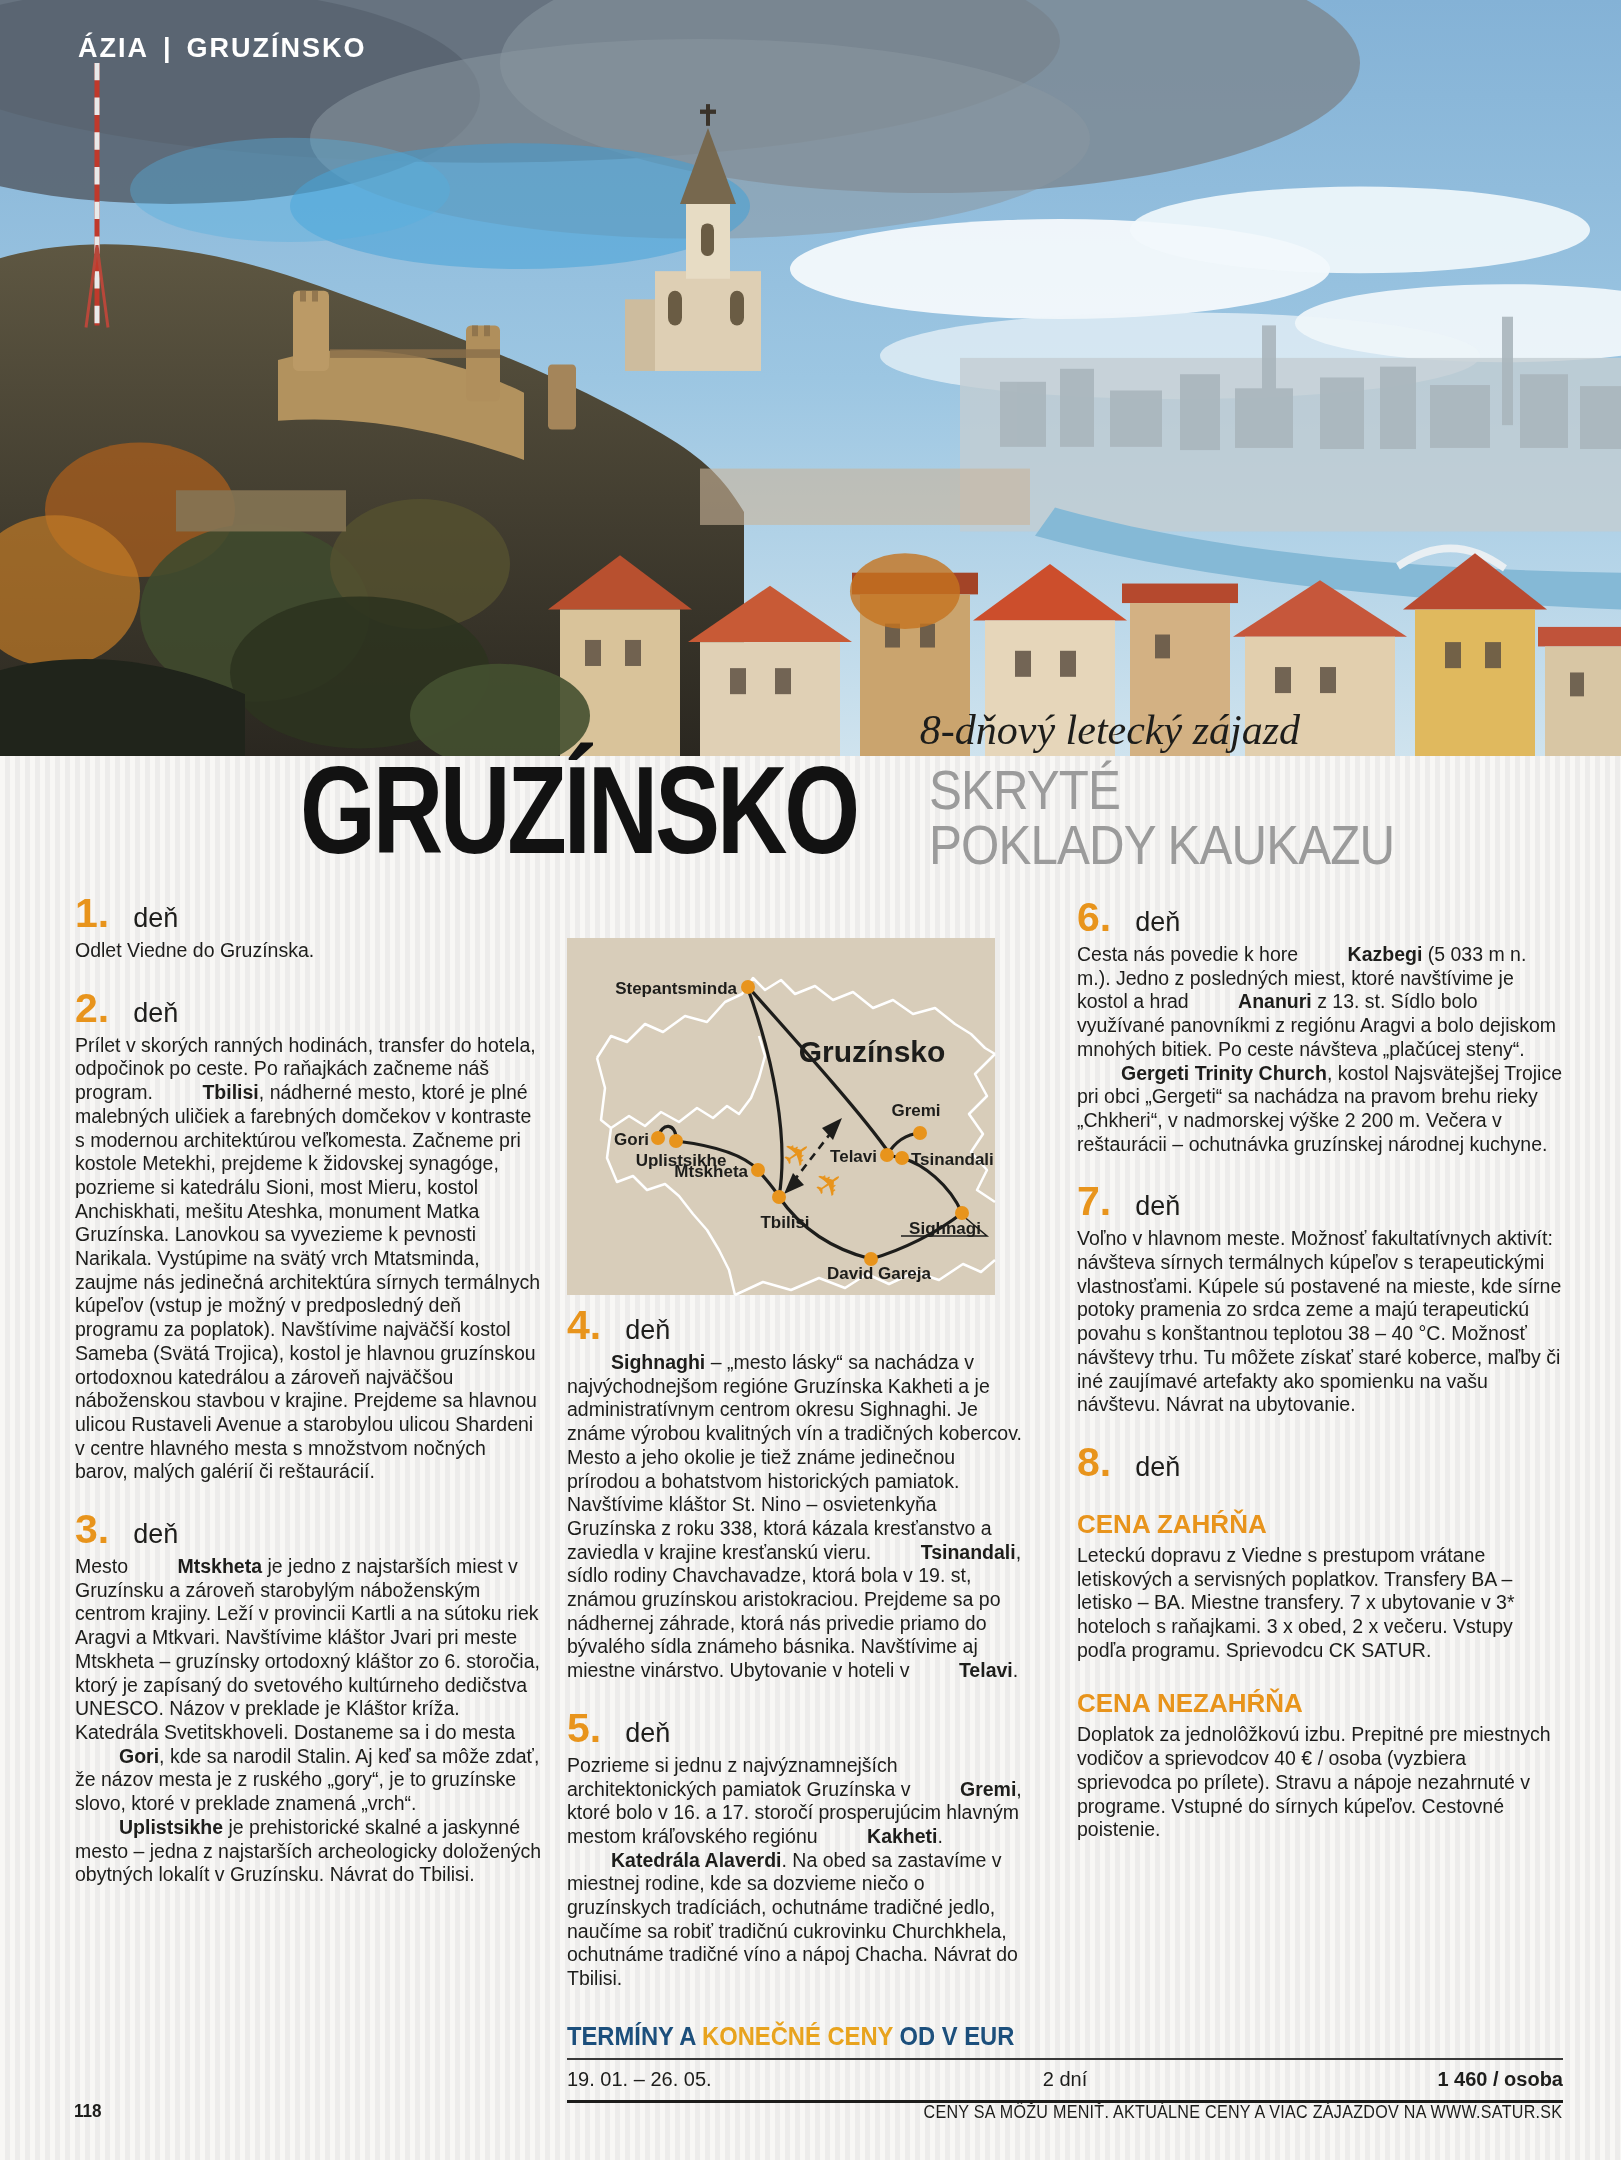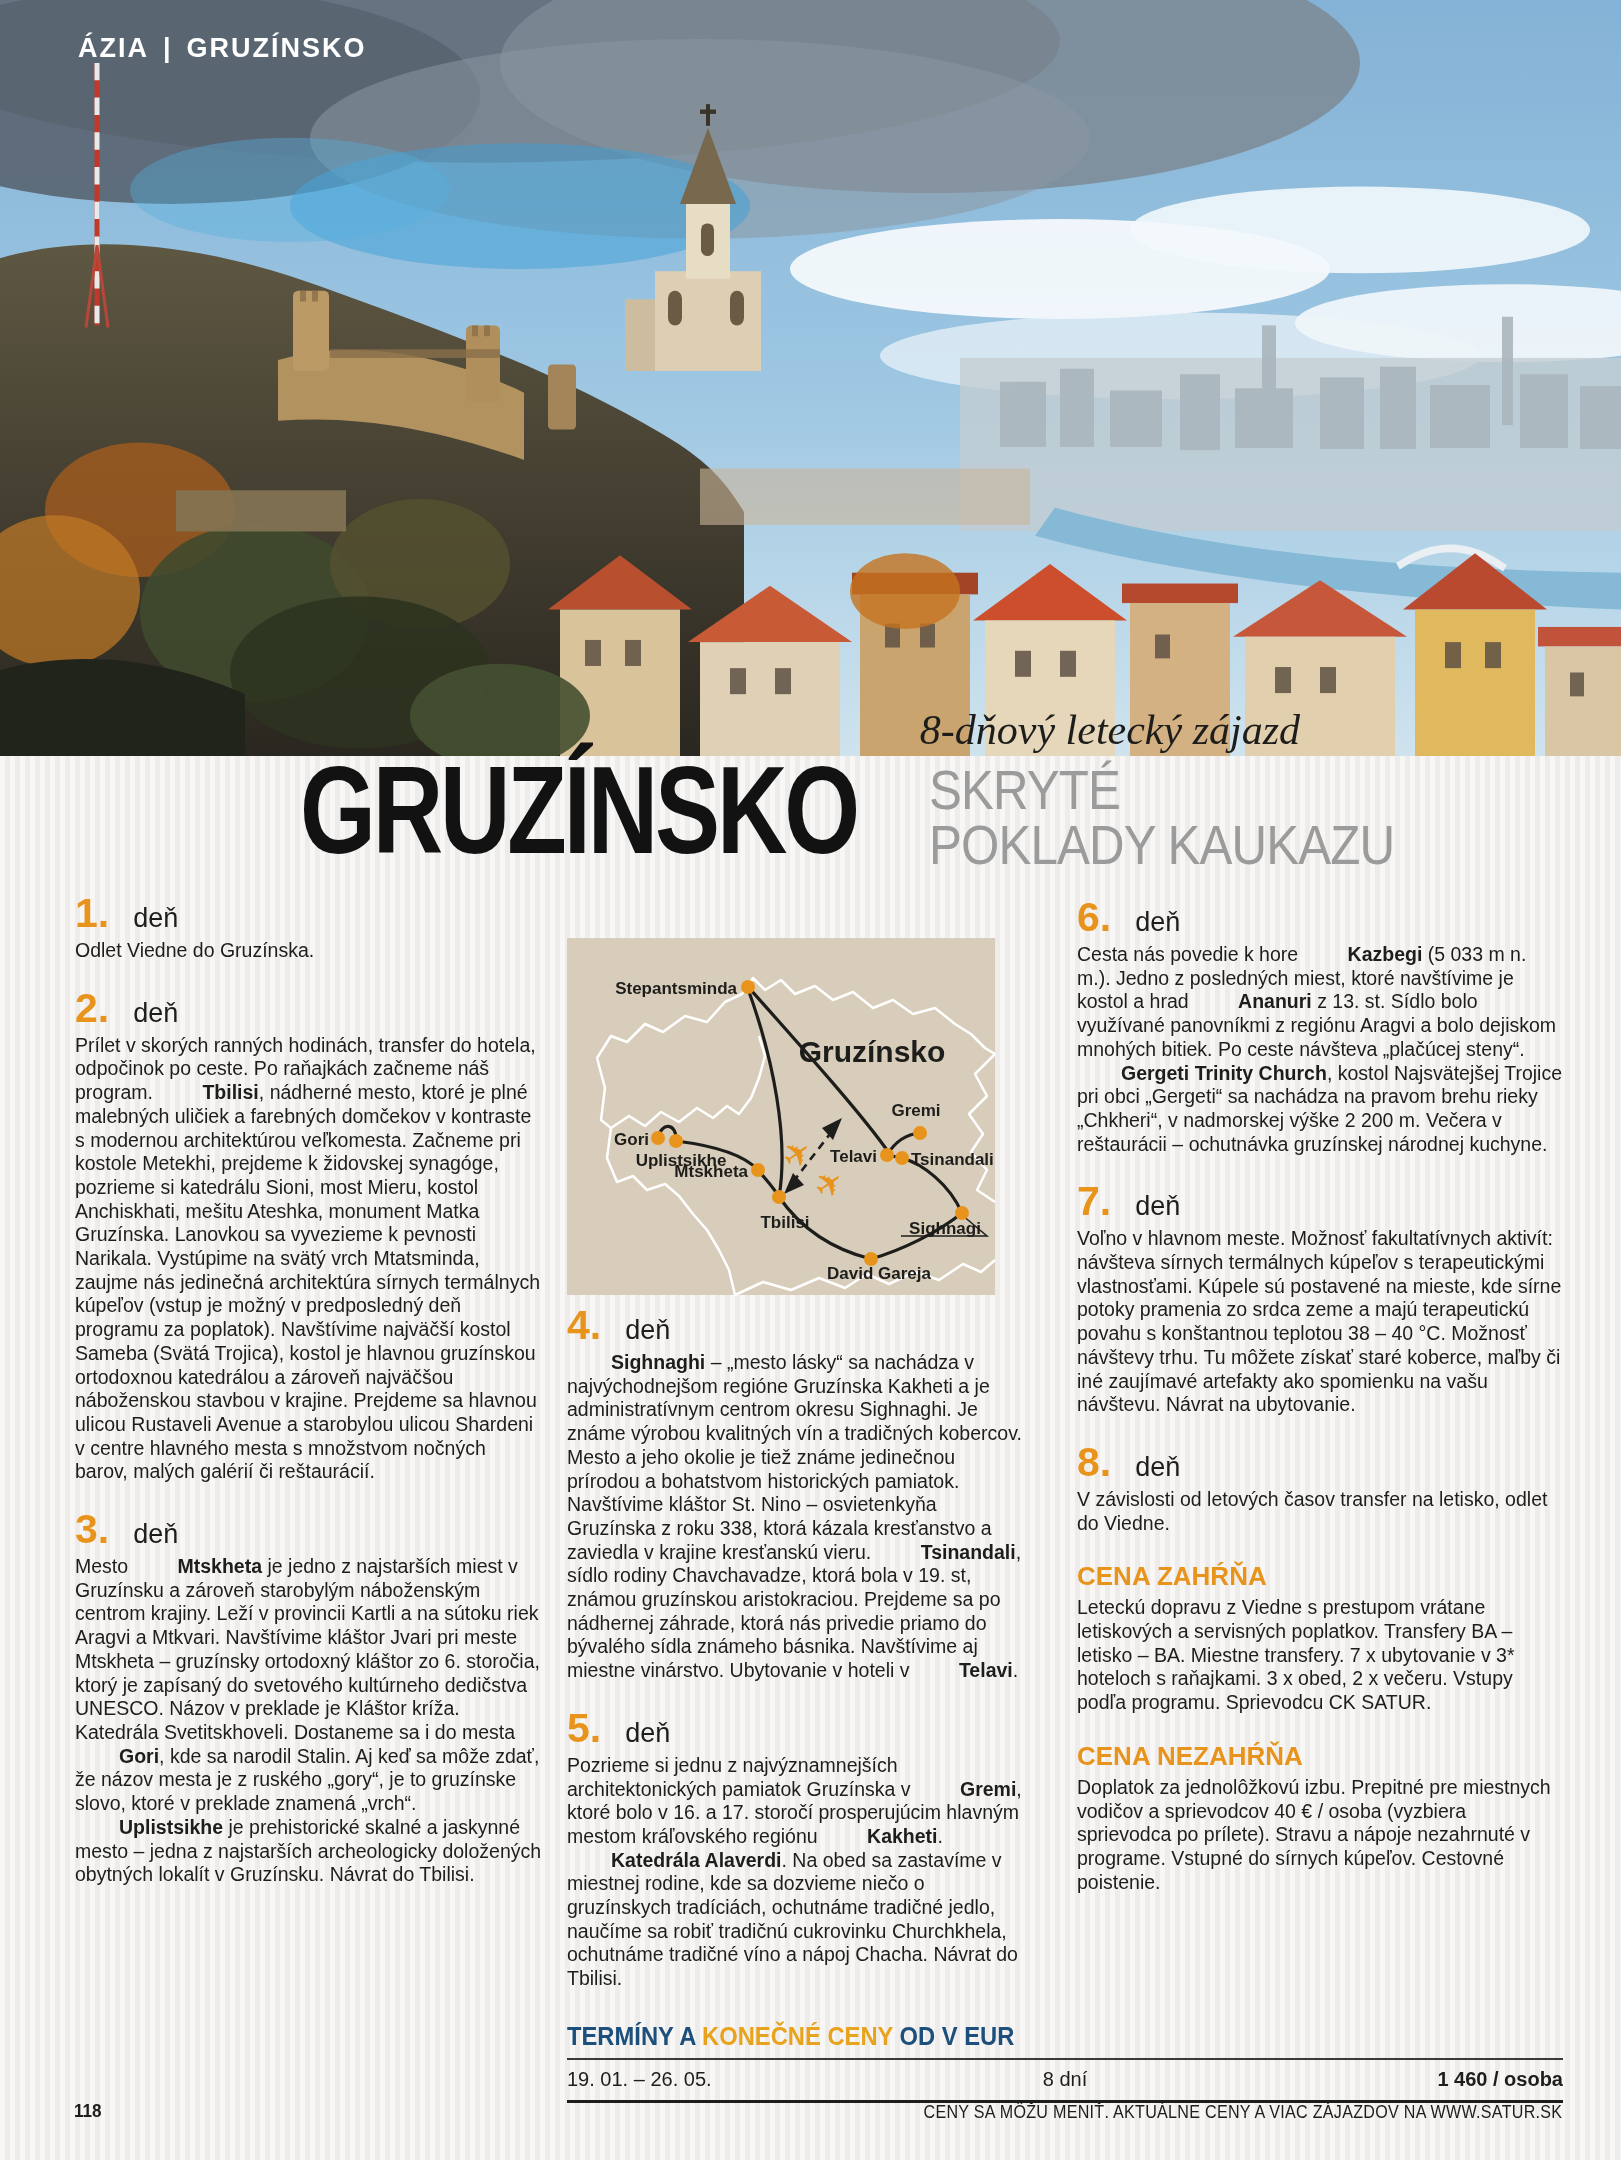--- a/index.html
+++ b/index.html
@@ -290,35 +290,34 @@
       <div class="day-text"><span>Cesta nás povedie k hore </span><b>Kazbegi</b><span> (5 033 m n. m.). Jedno z posledných miest, ktoré navštívime je kostol a hrad </span><b>Ananuri</b><span> z 13. st. Sídlo bolo využívané panovníkmi z regiónu Aragvi a bolo dejiskom mnohých bitiek. Po ceste návšteva „plačúcej steny“. </span><b>Gergeti Trinity Church</b><span>, kostol Najsvätejšej Trojice pri obci „Gergeti“ sa nachádza na pravom brehu rieky „Chkheri“, v nadmorskej výške 2 200 m. Večera v reštaurácii – ochutnávka gruzínskej národnej kuchyne.</span></div>
       <div class="day-header">
         <span class="day-num">7.</span>
         <span class="day-label">deň</span>
       </div>
       <div class="day-text"><span>Voľno v hlavnom meste. Možnosť fakultatívnych aktivít: návšteva sírnych termálnych kúpeľov s terapeutickými vlastnosťami. Kúpele sú postavené na mieste, kde sírne potoky pramenia zo srdca zeme a majú terapeutickú povahu s konštantnou teplotou 38 – 40 °C. Možnosť návštevy trhu. Tu môžete získať staré koberce, maľby či iné zaujímavé artefakty ako spomienku na vašu návštevu. Návrat na ubytovanie.</span></div>
       <div class="day-header">
         <span class="day-num">8.</span>
         <span class="day-label">deň</span>
       </div>
-      <div class="day-text"><span>V závislosti od letových časov transfer na letisko, odlet do Viedne.</span></div>
       <div class="info-heading">CENA ZAHŔŇA</div>
       <div class="info-text">Leteckú dopravu z Viedne s prestupom vrátane letiskových a servisných poplatkov. Transfery BA – letisko – BA. Miestne transfery. 7 x ubytovanie v 3* hoteloch s raňajkami. 3 x obed, 2 x večeru. Vstupy podľa programu. Sprievodcu CK SATUR.</div>
       <div class="info-heading">CENA NEZAHŔŇA</div>
       <div class="info-text">Doplatok za jednolôžkovú izbu. Prepitné pre miestnych vodičov a sprievodcov 40 € / osoba (vyzbiera sprievodca po prílete). Stravu a nápoje nezahrnuté v programe. Vstupné do sírnych kúpeľov. Cestovné poistenie.</div>
     </div>
 
   <div class="price-table">
     <div class="pt-heading">
       <span class="c-blue">TERMÍNY A </span><span class="c-gold">KONEČNÉ CENY</span><span class="c-blue"> OD V EUR</span>
     </div>
     <div class="pt-rule-top"></div>
     <div class="pt-row">
       <span class="pt-dates">19. 01. – 26. 05.</span>
-      <span class="pt-duration">8 dní</span>
+      <span class="pt-duration">2 dní</span>
       <span class="pt-price">1 460 / osoba</span>
     </div>
     <div class="pt-rule-bottom"></div>
   </div>
 
   <div class="page-num">118</div>
   <div class="footer-note">CENY SA MÔŽU MENIŤ. AKTUÁLNE CENY A VIAC ZÁJAZDOV NA WWW.SATUR.SK</div>
 
 </div>
 

